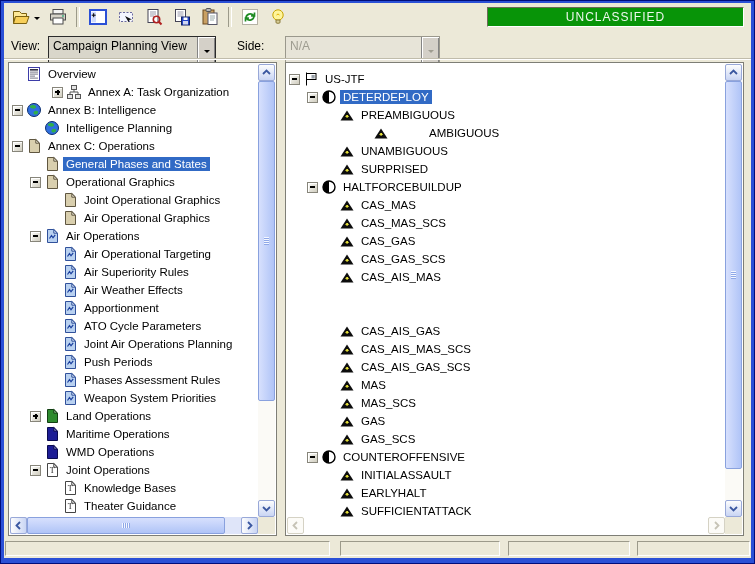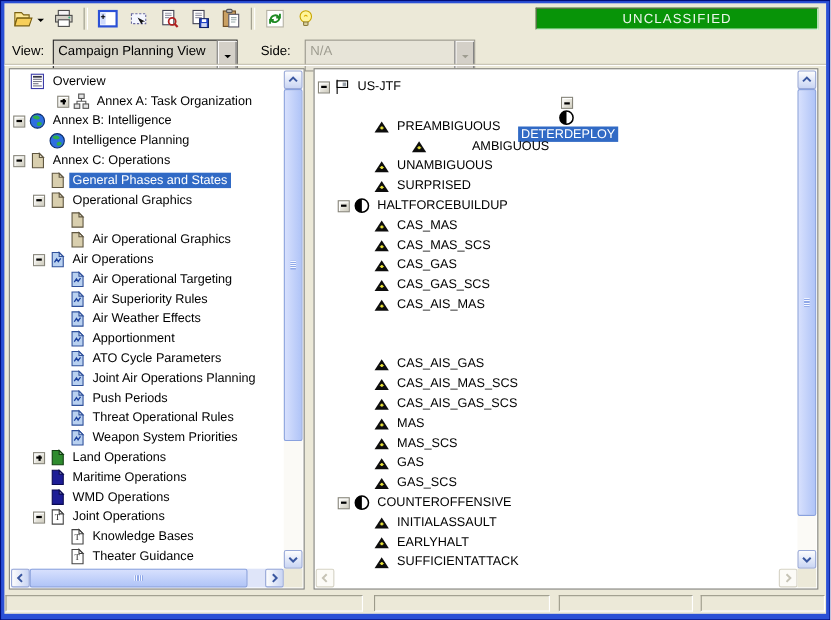--- a/index.html
+++ b/index.html
@@ -19,21 +19,21 @@
     border:1px solid;border-color:#6d6a58 #ffffff #ffffff #6d6a58;display:flex;align-items:center;justify-content:center;
     color:#eef7ee;font-size:12px;letter-spacing:1px;}
 
   
   #controls{position:absolute;top:29px;left:0;right:0;height:26px;}
   .ctl-label{position:absolute;top:7px;font-size:12px;color:#000;}
   #view-label{left:7px;}
   #side-label{left:233px;}
   .combo{position:absolute;top:4px;height:29px;display:flex;box-sizing:border-box;border:1px solid #2b2b2b;background:#d9d6ca;font-size:12px;}
   #view-combo{left:44px;width:168px;}
-  #side-combo{left:273px;width:155px;}
+  #side-combo{left:281px;width:155px;}
   .combo-text{flex:1;padding:2px 4px 0 4px;white-space:nowrap;overflow:hidden;color:#000;}
   .combo-btn{width:17px;background:#d4d0c8;border-left:1px solid #848484;
     box-shadow:inset 1px 1px 0 #fff, inset -1px -1px 0 #848484;display:flex;align-items:center;justify-content:center;}
   .caret{width:0;height:0;border:3.5px solid transparent;border-top-color:#000;margin-top:4px;}
   .combo.disabled{border-color:#9a988c;background:#e7e4d8;}
   .combo.disabled .combo-text{color:#9e9c90;}
   .combo.disabled .caret{border-top-color:#9e9c90;}
   #groove{position:absolute;top:55px;left:0;right:0;height:0;border-top:1px solid #c0bcab;border-bottom:1px solid #ffffff;}
 
   
@@ -283,20 +283,21 @@
               <span class="tlabel">Operational Graphics</span>
             </div>
             <div class="trow" style="padding-left: 38px;">
               <span class="exp-spacer"></span>
               <span class="ticon">
                 <svg viewBox="0 0 16 16">
                   <path d="M3.5 1.5 H9.8 L13.5 5.2 V14.5 H3.5 Z" fill="#d9cfae" stroke="#5f5640"></path>
                   <path d="M9.8 1.5 V5.2 H13.5 Z" fill="#ffffff" fill-opacity="0.45" stroke="#5f5640"></path>
                 </svg>
               </span>
+              <span class="tlabel">Joint Operational Graphics</span>
             </div>
             <div class="trow" style="padding-left: 38px;">
               <span class="exp-spacer"></span>
               <span class="ticon">
                 <svg viewBox="0 0 16 16">
                   <path d="M3.5 1.5 H9.8 L13.5 5.2 V14.5 H3.5 Z" fill="#d9cfae" stroke="#5f5640"></path>
                   <path d="M9.8 1.5 V5.2 H13.5 Z" fill="#ffffff" fill-opacity="0.45" stroke="#5f5640"></path>
                 </svg>
               </span>
               <span class="tlabel">Air Operational Graphics</span>
@@ -391,21 +392,21 @@
             </div>
             <div class="trow" style="padding-left: 38px;">
               <span class="exp-spacer"></span>
               <span class="ticon">
                 <svg viewBox="0 0 16 16">
                   <path d="M3.5 1.5 H9.8 L13.5 5.2 V14.5 H3.5 Z" fill="#b9d1f0" stroke="#30519b"></path>
                   <path d="M9.8 1.5 V5.2 H13.5 Z" fill="#ffffff" fill-opacity="0.45" stroke="#30519b"></path>
                   <polyline points="5.5,10.5 7.5,7.5 9,9.8 11.2,6.8" fill="none" stroke="#1a3f9e" stroke-width="1.2"></polyline>
                 </svg>
               </span>
-              <span class="tlabel">Threat Operational Rules</span>
+              <span class="tlabel">Phases Assessment Rules</span>
             </div>
             <div class="trow" style="padding-left: 38px;">
               <span class="exp-spacer"></span>
               <span class="ticon">
                 <svg viewBox="0 0 16 16">
                   <path d="M3.5 1.5 H9.8 L13.5 5.2 V14.5 H3.5 Z" fill="#b9d1f0" stroke="#30519b"></path>
                   <path d="M9.8 1.5 V5.2 H13.5 Z" fill="#ffffff" fill-opacity="0.45" stroke="#30519b"></path>
                   <polyline points="5.5,10.5 7.5,7.5 9,9.8 11.2,6.8" fill="none" stroke="#1a3f9e" stroke-width="1.2"></polyline>
                 </svg>
               </span>
@@ -511,21 +512,21 @@
               <span class="expander minus"></span>
               <span class="ticon">
                 <svg viewBox="0 0 16 16">
                   <path d="M3.5 1.5 V14.5" stroke="#000"></path>
                   <rect x="3.5" y="2.5" width="9.5" height="6" fill="#fff" stroke="#000"></rect>
                   <rect x="8.5" y="4" width="3.2" height="3.5" fill="#98a0a8"></rect>
                 </svg>
               </span>
               <span class="tlabel">US-JTF</span>
             </div>
-            <div class="trow" style="padding-left: 20px; flex-direction: column;">
+            <div class="trow" style="padding-left: 20px;">
               <span class="expander minus"></span>
               <span class="ticon">
                 <svg viewBox="0 0 16 16">
                   <circle cx="8" cy="8" r="6" fill="#fff" stroke="#000" stroke-width="1.4"></circle>
                   <path d="M8 2 A6 6 0 0 0 8 14 Z" fill="#000"></path>
                 </svg>
               </span>
               <span class="tlabel selected">DETERDEPLOY</span>
             </div>
             <div class="trow" style="padding-left: 38px;">

